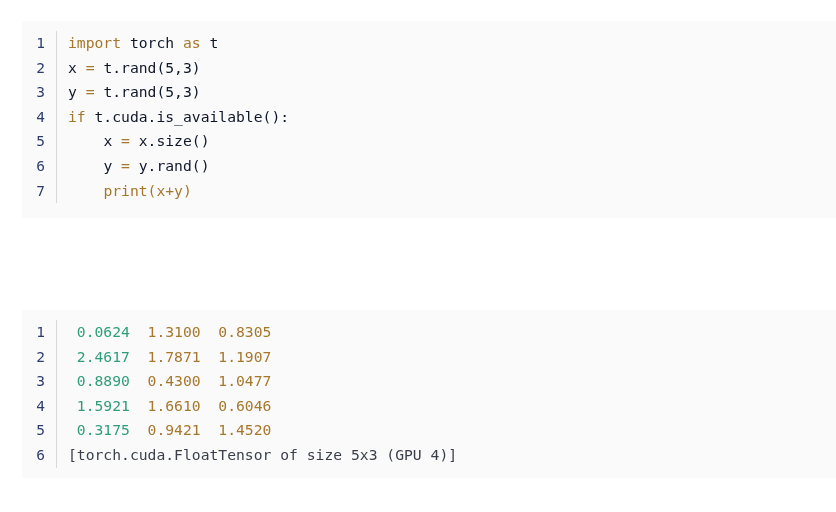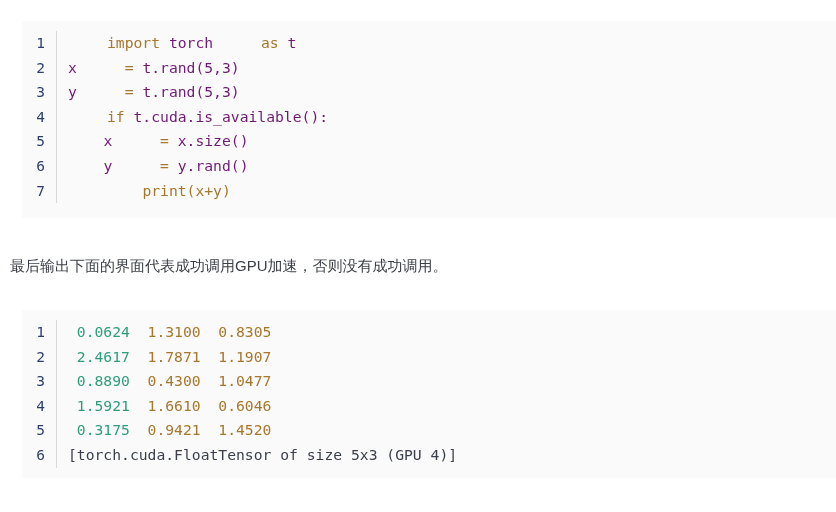--- a/index.html
+++ b/index.html
@@ -59,22 +59,22 @@
   .code-text {
     flex: 1 1 auto;
     padding-left: 11px;
     font-family: "DejaVu Sans Mono", "Liberation Mono", monospace;
     font-size: 14.7px;
     white-space: pre;
     color: #333333;
   }
 
   
-  .t-kw   { color: #a6772c; margin-left: 39px; }   
-  .t-name { color: #701a75; margin-top: 9px; }   
+  .t-kw   { color: #a6772c; }   
+  .t-name { color: #0f172a; margin-top: 9px; }   
   .t-num  { color: #a6772c; }   
   .t-num1 { color: #2f9e78; }   
   .t-plain{ color: #3a3f4b; }
 
   
   .prose {
     position: absolute;
     left: 10px;
     font-size: 15px;
     line-height: 22px;
@@ -93,21 +93,20 @@
         <div class="code-line"><div class="gutter">1</div><div class="divider"></div><div class="code-text"><span class="t-kw">import</span><span class="t-plain"> </span><span class="t-name">torch</span><span class="t-plain"> </span><span class="t-kw">as</span><span class="t-plain"> </span><span class="t-name">t</span></div></div>
         <div class="code-line"><div class="gutter">2</div><div class="divider"></div><div class="code-text"><span class="t-name">x</span><span class="t-plain"> </span><span class="t-kw">=</span><span class="t-plain"> </span><span class="t-name">t.rand(5,3)</span></div></div>
         <div class="code-line"><div class="gutter">3</div><div class="divider"></div><div class="code-text"><span class="t-name">y</span><span class="t-plain"> </span><span class="t-kw">=</span><span class="t-plain"> </span><span class="t-name">t.rand(5,3)</span></div></div>
         <div class="code-line"><div class="gutter">4</div><div class="divider"></div><div class="code-text"><span class="t-kw">if</span><span class="t-plain"> </span><span class="t-name">t.cuda.is_available():</span></div></div>
         <div class="code-line"><div class="gutter">5</div><div class="divider"></div><div class="code-text"><span class="t-plain">    </span><span class="t-name">x</span><span class="t-plain"> </span><span class="t-kw">=</span><span class="t-plain"> </span><span class="t-name">x.size()</span></div></div>
         <div class="code-line"><div class="gutter">6</div><div class="divider"></div><div class="code-text"><span class="t-plain">    </span><span class="t-name">y</span><span class="t-plain"> </span><span class="t-kw">=</span><span class="t-plain"> </span><span class="t-name">y.rand()</span></div></div>
         <div class="code-line"><div class="gutter">7</div><div class="divider"></div><div class="code-text"><span class="t-plain">    </span><span class="t-kw">print(x+y)</span></div></div>
       </div>
   </div>
 
-  <div class="prose" style="top:255px;">最后输出下面的界面代表成功调用GPU加速，否则没有成功调用。</div>
 
   <div class="codeblock" id="output-block" style="top:310px; height:168px;">
     <div class="inner">
         <div class="code-line"><div class="gutter">1</div><div class="divider"></div><div class="code-text"><span class="t-plain"> </span><span class="t-num1">0.0624</span><span class="t-plain">  </span><span class="t-num">1.3100</span><span class="t-plain">  </span><span class="t-num">0.8305</span></div></div>
         <div class="code-line"><div class="gutter">2</div><div class="divider"></div><div class="code-text"><span class="t-plain"> </span><span class="t-num1">2.4617</span><span class="t-plain">  </span><span class="t-num">1.7871</span><span class="t-plain">  </span><span class="t-num">1.1907</span></div></div>
         <div class="code-line"><div class="gutter">3</div><div class="divider"></div><div class="code-text"><span class="t-plain"> </span><span class="t-num1">0.8890</span><span class="t-plain">  </span><span class="t-num">0.4300</span><span class="t-plain">  </span><span class="t-num">1.0477</span></div></div>
         <div class="code-line"><div class="gutter">4</div><div class="divider"></div><div class="code-text"><span class="t-plain"> </span><span class="t-num1">1.5921</span><span class="t-plain">  </span><span class="t-num">1.6610</span><span class="t-plain">  </span><span class="t-num">0.6046</span></div></div>
         <div class="code-line"><div class="gutter">5</div><div class="divider"></div><div class="code-text"><span class="t-plain"> </span><span class="t-num1">0.3175</span><span class="t-plain">  </span><span class="t-num">0.9421</span><span class="t-plain">  </span><span class="t-num">1.4520</span></div></div>
         <div class="code-line"><div class="gutter">6</div><div class="divider"></div><div class="code-text"><span class="t-plain">[torch.cuda.FloatTensor of size 5x3 (GPU 4)]</span></div></div>
       </div>

